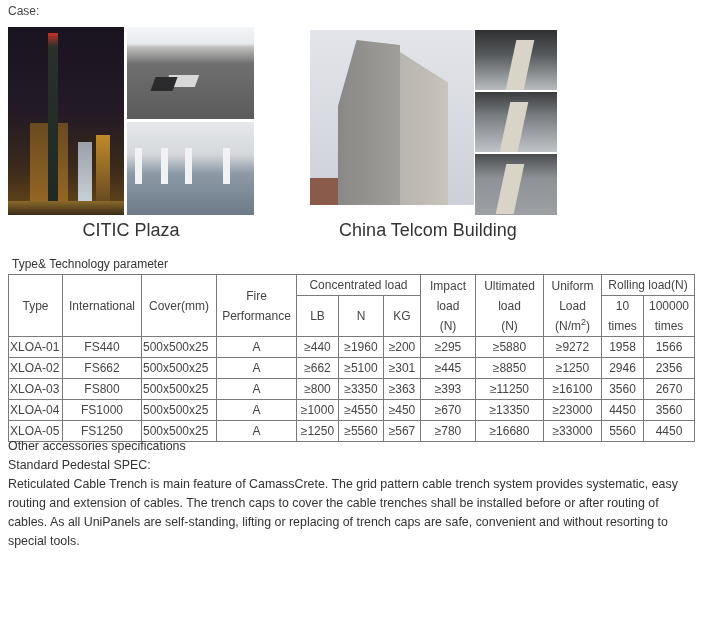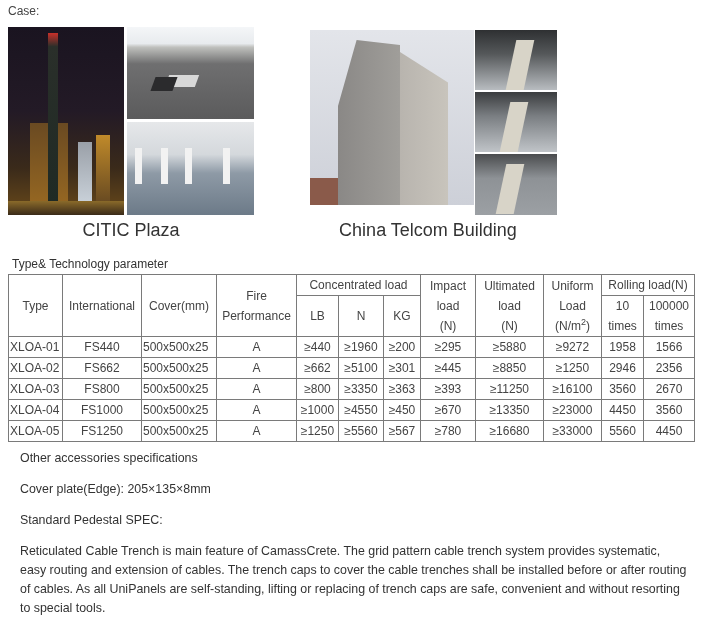--- a/index.html
+++ b/index.html
@@ -48,21 +48,21 @@
   table.spec td, table.spec th { border: 1px solid #7a7a7a; text-align: center;
     font-weight: normal; padding: 0; line-height: 20px; white-space: nowrap; }
   table.spec { border: 1.5px solid #555; }
   table.spec td.left { text-align: left; padding-left: 1px; }
   .hdr-row1 th { height: 20px; }
   .hdr-row2 th { height: 40px; }
   .body-row td { height: 19px; line-height: 19px; }
 
   .text-block { position: absolute; left: 8px; top: 437px; width: 692px;
     font-size: 12.4px; line-height: 19px; color: #333; }
-  .text-block p { margin: 12px; }
+  .text-block p { margin: 0; }
 </style>
 </head>
 <body>
 
 <div class="abs case-title">Case:</div>
 
 <div>
   <div class="photo p-citic-tower">
     <div class="bld1"></div>
       <div class="spire"></div>
@@ -228,16 +228,15 @@
       <td>≥16680</td>
       <td>≥33000</td>
       <td>5560</td>
       <td>4450</td>
     </tr>
   </tbody>
 </table>
 
 <div class="text-block">
   <p>Other accessories specifications</p>
-  <p>Cover plate(Edge): 205×135×8mm</p>
   <p>Standard Pedestal SPEC:</p>
   <p>Reticulated Cable Trench is main feature of CamassCrete. The grid pattern cable trench system provides systematic, easy routing and extension of cables. The trench caps to cover the cable trenches shall be installed before or after routing of cables. As all UniPanels are self-standing, lifting or replacing of trench caps are safe, convenient and without resorting to special tools.</p>
 </div>
 
 </body></html>

